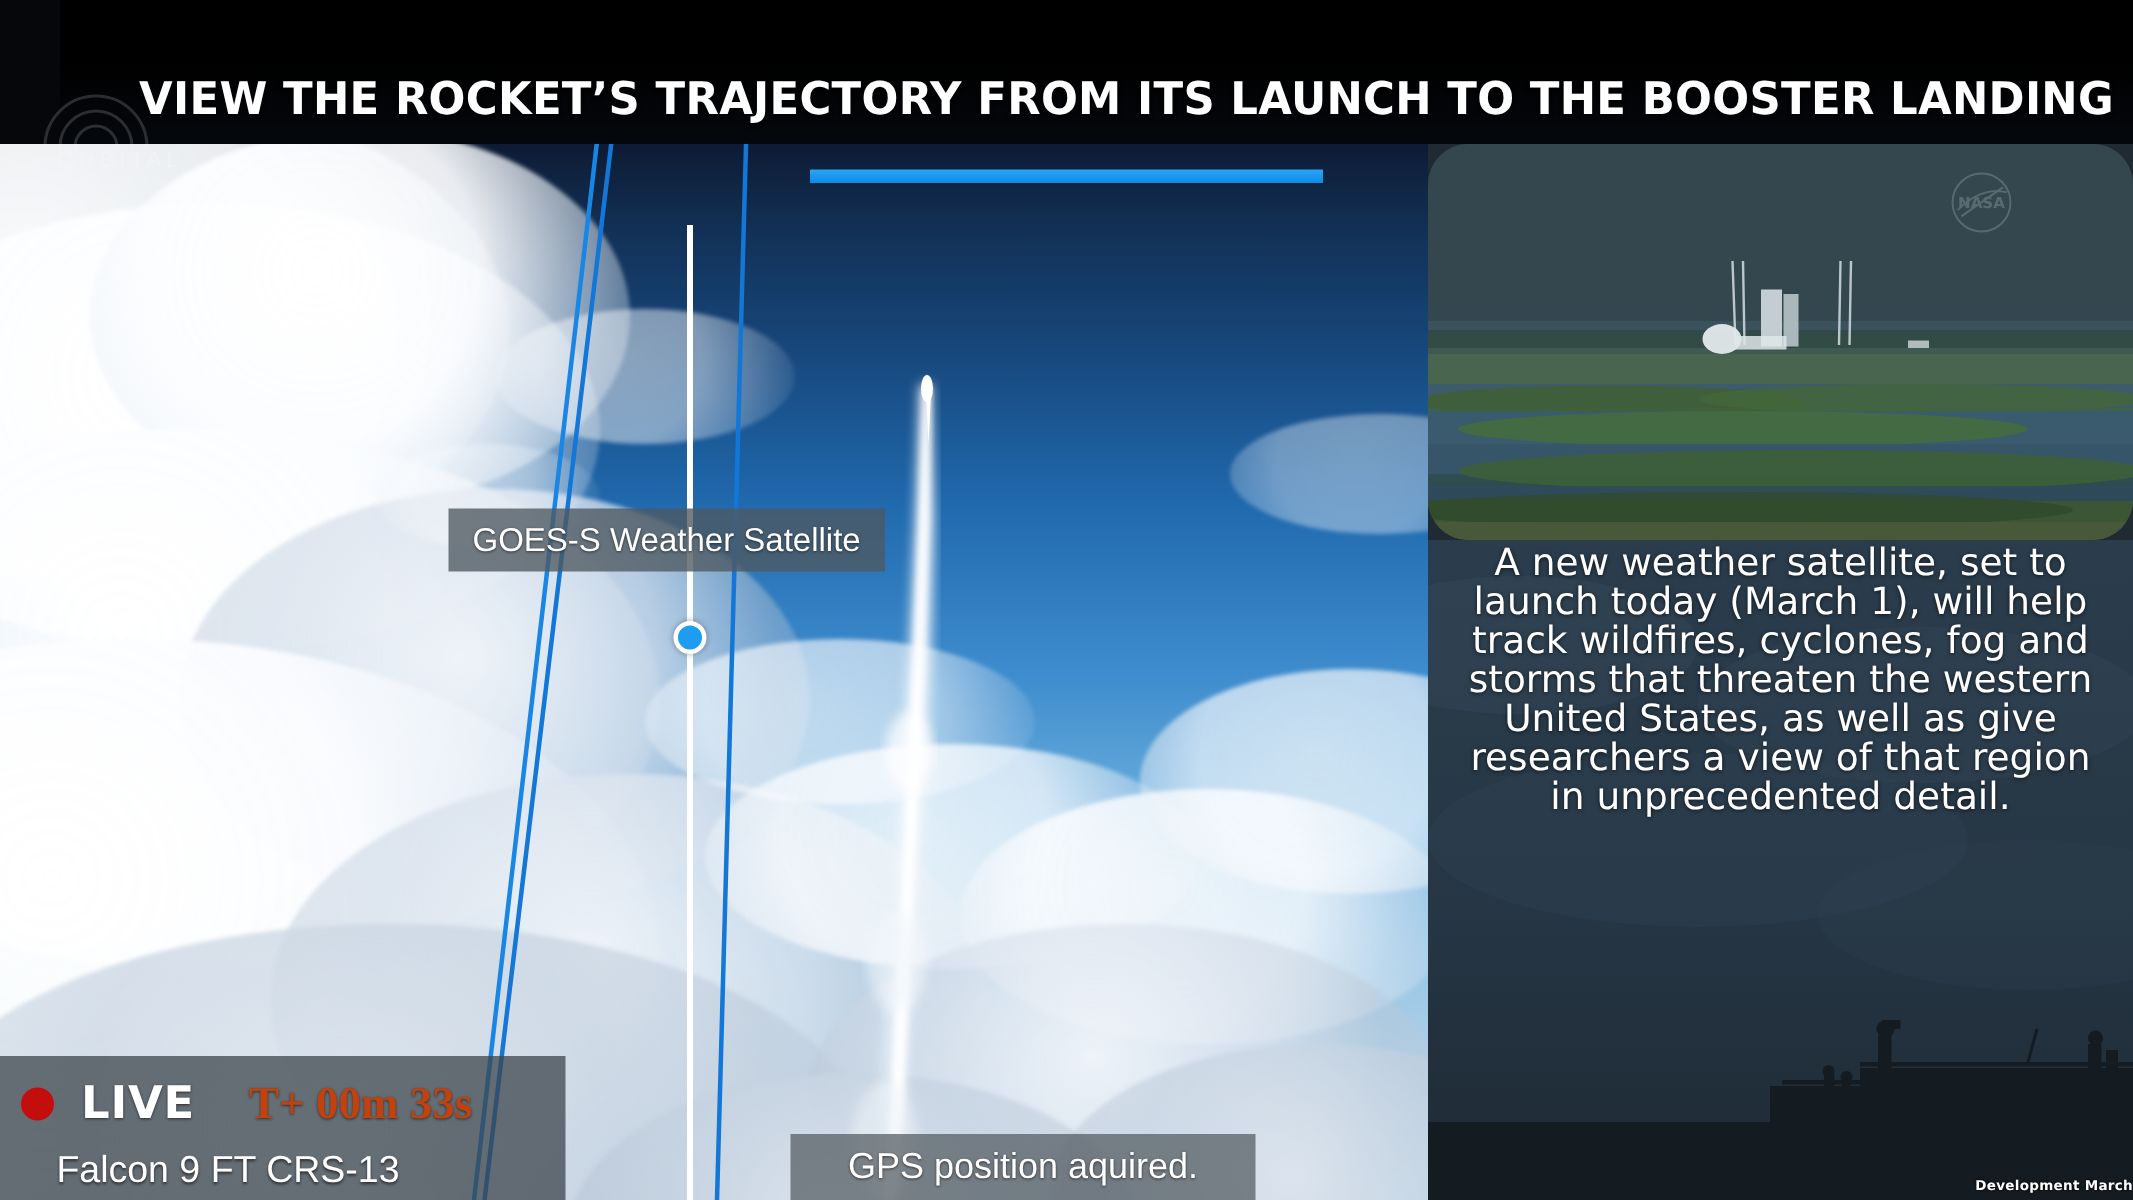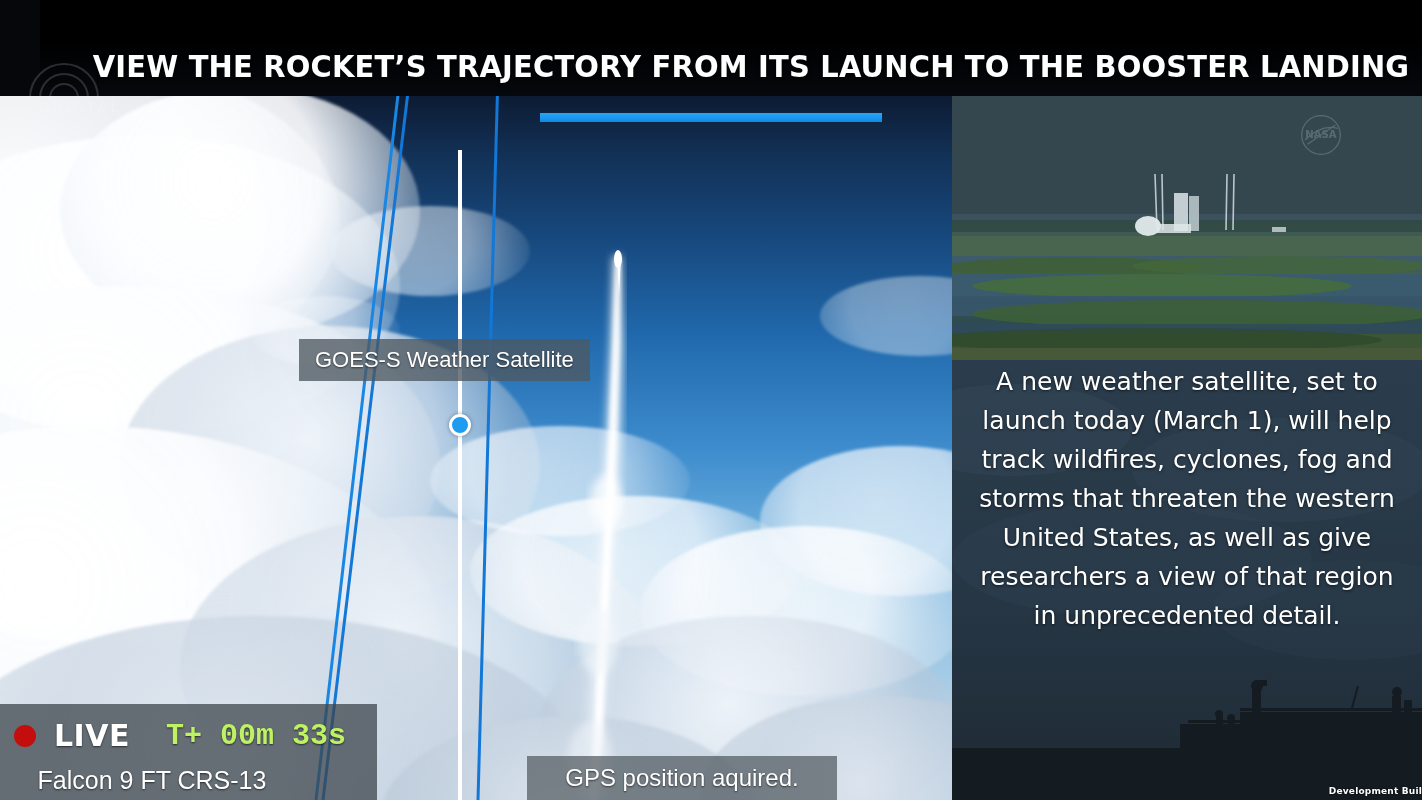--- a/index.html
+++ b/index.html
@@ -79,21 +79,21 @@
     background:rgba(82,90,96,.72);display:flex;align-items:center;justify-content:center;}
   .gps-caption span{color:#fff;font-size:24px;text-shadow:0 1px 2px rgba(0,0,0,.6);}
 
   
   .live-panel{position:absolute;left:0;top:584px;width:377px;height:120px;z-index:18;
     background:rgba(60,68,74,.74);margin-top:24px;}
   .live-row{position:absolute;left:14px;top:14px;display:flex;align-items:center;gap:14px;}
   .live-dot{width:22px;height:22px;border-radius:50%;background:#c40d0d;margin-right:4px;}
   .live-text{color:#fff;font-family:"DejaVu Sans",sans-serif;font-weight:bold;font-size:30px;
     letter-spacing:.5px;text-shadow:0 1px 2px rgba(0,0,0,.6);}
-  .tplus{color:#bef264;font-family:Liberation Mono, monospace;font-weight:bold;font-size:30px;
+  .tplus{color:#c2410c;font-family:Liberation Serif, serif;font-weight:bold;font-size:30px;
     margin-left:22px;text-shadow:0 1px 2px rgba(0,0,0,.6);}
   .vehicle{position:absolute;left:0;top:62px;width:304px;text-align:center;color:#fff;
     font-size:25px;text-shadow:0 1px 2px rgba(0,0,0,.6);}
 
   
   .watermark{position:absolute;left:18px;top:58px;width:170px;height:62px;z-index:45;
     pointer-events:none;}
   .watermark .wm-text{position:absolute;left:20px;top:40px;color:rgba(255,255,255,.18);
     font-size:15px;letter-spacing:3px;font-family:"Liberation Sans",sans-serif;}
 
@@ -103,31 +103,31 @@
   .progress-fill{position:absolute;left:0;top:0;height:9px;width:100%;
     background:linear-gradient(180deg,#2aa6f5 0%,#0d8ae8 100%);}
 
   
   .right-panel{position:absolute;left:952px;top:96px;width:470px;height:704px;overflow:hidden;
     background:#1f2a33;}
 
   
   .pad-view{position:absolute;left:0;top:0;width:470px;height:264px;overflow:hidden;
     background:linear-gradient(180deg,#2f3f45 0%,#34464c 26%,#3a5057 40%,#44585c 49%,
-      #3c5a4a 55%, #48664f 62%, #3f5d50 70%, #355455 78%, #2e4b50 86%, #2b4348 100%);}
+      #3c5a4a 55%, #48664f 62%, #3f5d50 70%, #355455 78%, #2e4b50 86%, #2b4348 100%);border-radius:27px;}
   .pad-haze{position:absolute;left:0;top:0;width:470px;height:120px;
     background:linear-gradient(180deg,rgba(42,56,62,.95) 0%,rgba(52,70,77,.4) 70%,rgba(52,70,77,0) 100%);}
   .nasa-logo{position:absolute;left:348px;top:18px;width:42px;height:42px;z-index:8;opacity:.22;}
 
   
   .desc-block{position:absolute;left:0;top:264px;width:470px;height:440px;
     background:linear-gradient(180deg,#2a3b4a 0%,#273847 30%,#253443 62%,#222f3c 100%);}
   .desc-scene{position:absolute;inset:0;overflow:hidden;}
   .desc-text{position:absolute;left:16px;top:2px;width:438px;text-align:center;color:#ffffff;
-    font-size:25px;line-height:39px;font-family:"DejaVu Sans",sans-serif;z-index:5;
+    font-size:25px;line-height:26px;font-family:"DejaVu Sans",sans-serif;z-index:5;
     text-shadow:0 1px 3px rgba(0,0,0,.65);}
   .devbuild{position:absolute;right:0;bottom:4px;color:#ffffff;font-size:9px;
     font-family:"DejaVu Sans",sans-serif;font-weight:bold;z-index:9;
     text-shadow:0 0 2px #000;letter-spacing:.2px;white-space:nowrap;}
 </style>
 </head>
 <body>
 
 <div id="stage">
 
@@ -287,21 +287,21 @@
             <rect x="303" y="320" width="12" height="6"></rect>
             <rect x="440" y="336" width="9" height="22"></rect>
               <circle cx="445" cy="332" r="5"></circle>
             <rect x="452" y="340" width="8" height="18"></rect>
             <line x1="400" y1="348" x2="406" y2="326" stroke="#141c22" stroke-width="2"></line>
           </g>
         </svg>
       </div>
 
       <div class="desc-text">A new weather satellite, set to launch today (March 1), will help track wildfires, cyclones, fog and storms that threaten the western United States, as well as give researchers a view of that region in unprecedented detail.</div>
-      <div class="devbuild">Development Buil</div>
+      <div class="devbuild">Development March</div>
     </div>
   </div>
 
   <div class="titlebar">
     <div class="title-text">VIEW THE ROCKET’S TRAJECTORY FROM ITS LAUNCH TO THE BOOSTER LANDING</div>
   </div>
 
   <div class="progress-wrap">
     <div class="progress-fill"></div>
   </div>

